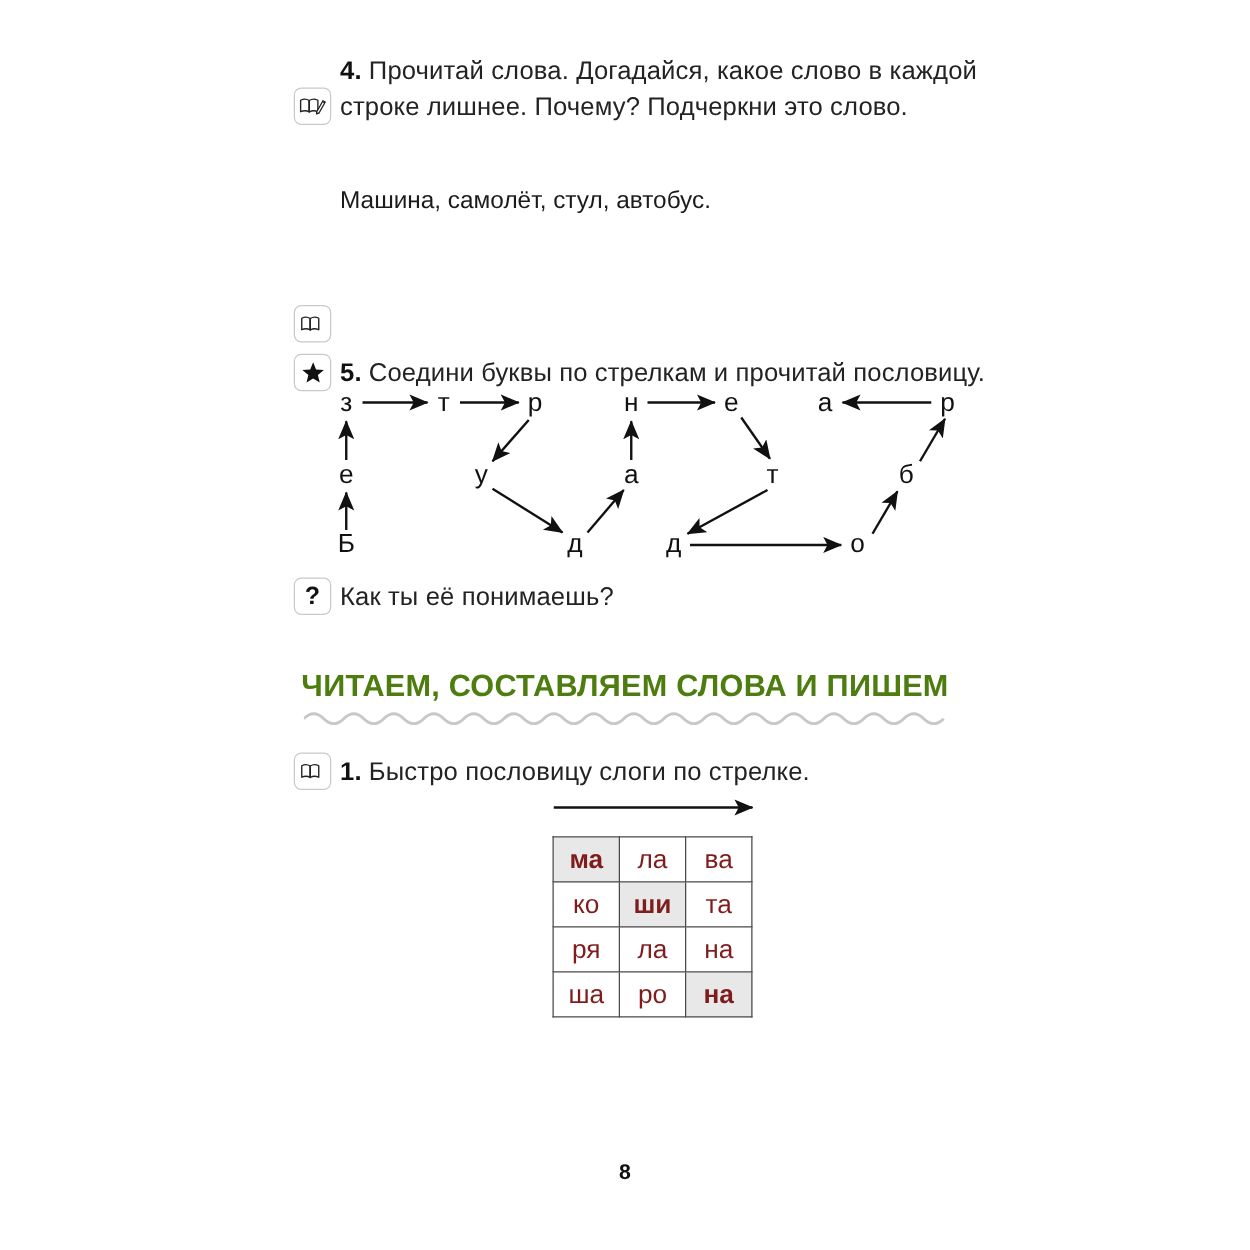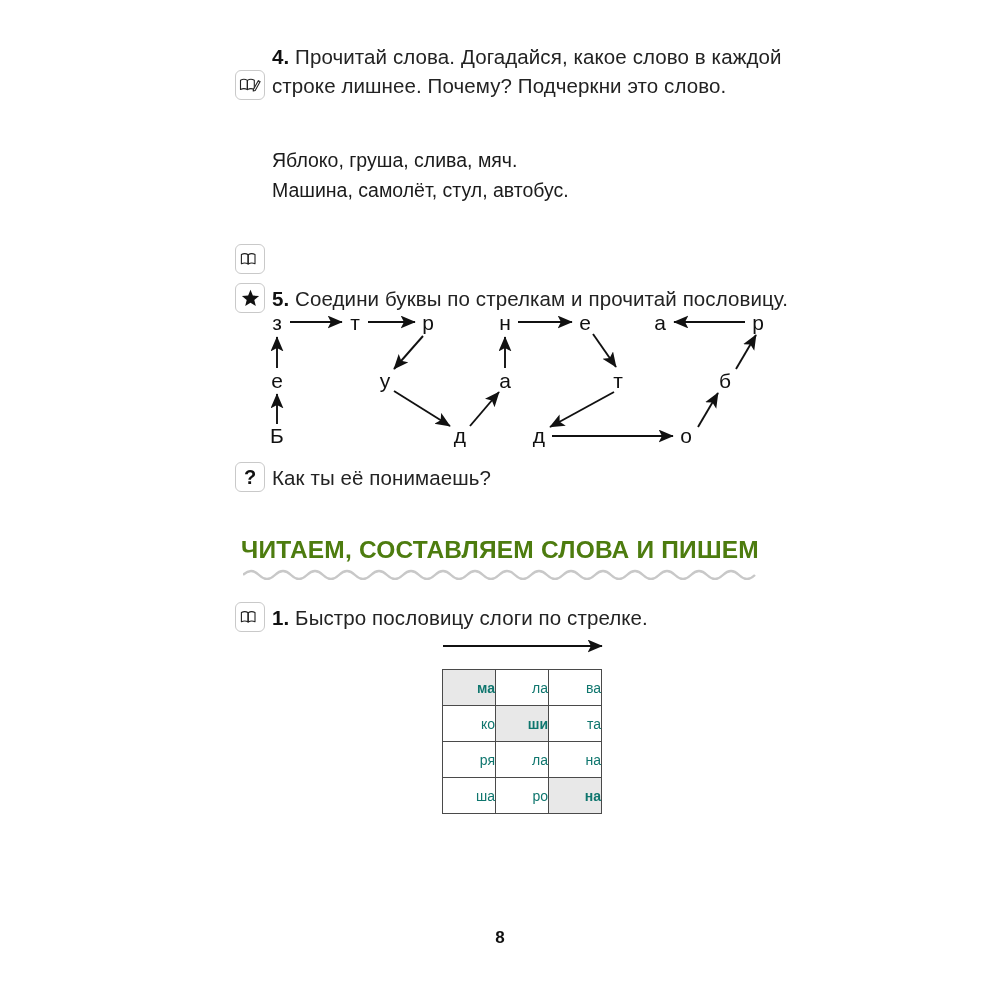--- a/index.html
+++ b/index.html
@@ -131,24 +131,24 @@
   #syllable-table {
     position: absolute;
     left: 442px;
     top: 669px;
     border-collapse: collapse;
   }
   #syllable-table td {
     width: 52px;
     height: 35px;
     border: 1px solid #4a4a4a;
-    text-align: right;
+    text-align: center;
     vertical-align: middle;
-    font-size: 14px;
-    color: #0f766e;
+    font-size: 21px;
+    color: #7f1d1d;
     padding: 0;
   }
   #syllable-table td.hl {
     background: #e8e8e8;
     font-weight: bold;
   }
 
   
   #page-number {
     position: absolute;
@@ -178,21 +178,20 @@
         </svg>
       </div>
     </div>
     <div class="task-body">
       <span class="task-num">4.</span>
       <span>Прочитай слова. Догадайся, какое слово в каждой строке лишнее. Почему? Подчеркни это слово.</span>
     </div>
   </div>
 
   <div class="word-lines" style="left:272px; top:146px;">
-    <div>Яблоко, груша, слива, мяч.</div>
     <div>Машина, самолёт, стул, автобус.</div>
   </div>
 
   <div class="task" style="left:228px; top:242px; width:600px;">
     <div class="icon-col">
       <div class="badge">
         <svg width="20" height="15" viewBox="0 0 20 15">
           <path d="M1.4 2.6 C3.4 1.5 6.2 1.5 8.2 2.8 L8.2 12.0 C6.2 10.8 3.4 10.8 1.4 11.8 Z" fill="#fff" stroke="#222" stroke-width="1.1" stroke-linejoin="round"></path>
           <path d="M15.0 2.6 C13.0 1.5 10.2 1.5 8.2 2.8 L8.2 12.0 C10.2 10.8 13.0 10.8 15.0 11.8 Z" fill="#fff" stroke="#222" stroke-width="1.1" stroke-linejoin="round"></path>
           <path d="M8.2 2.8 L8.2 12.0" stroke="#222" stroke-width="1"></path>

